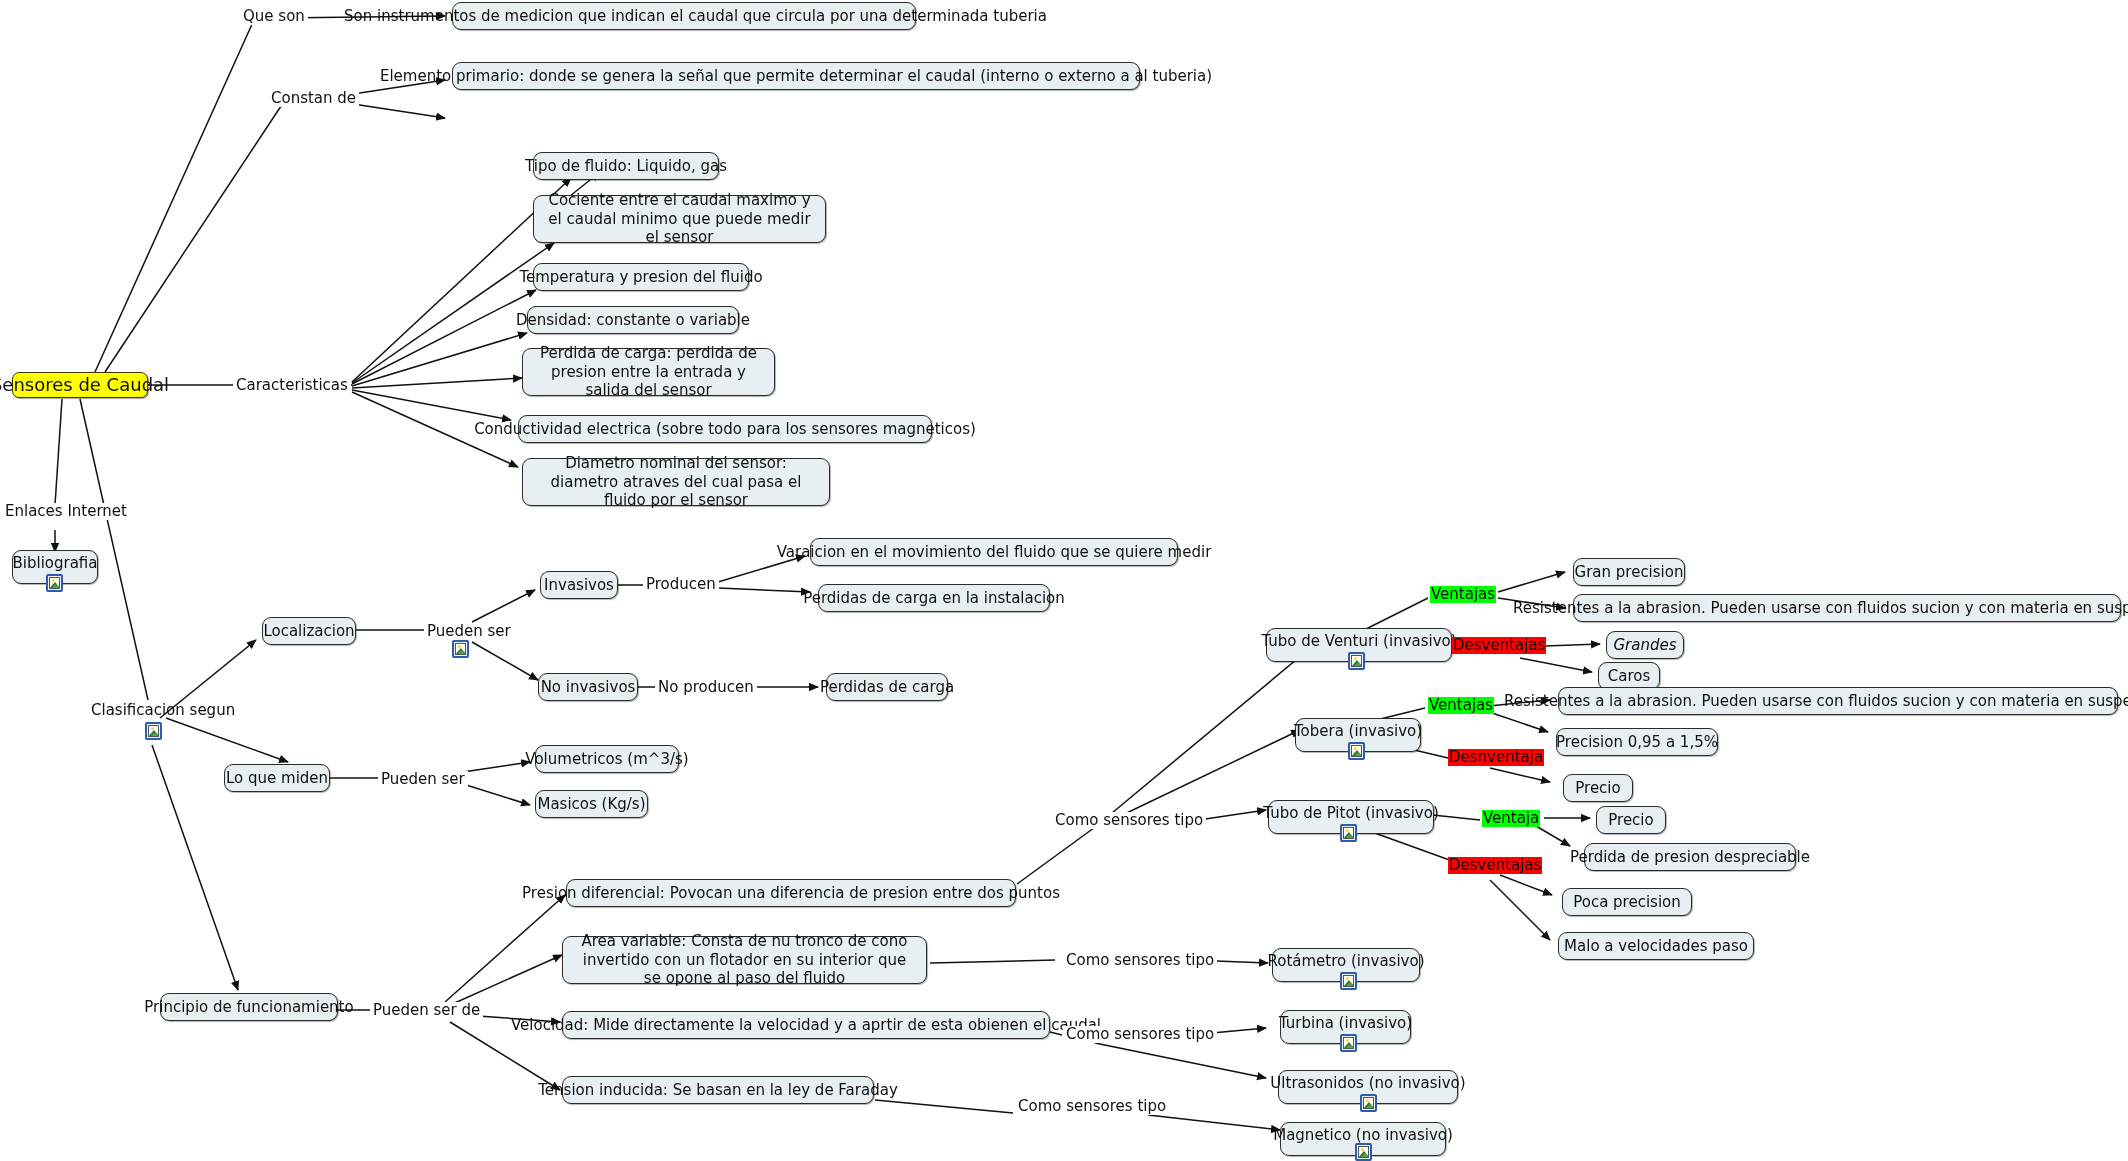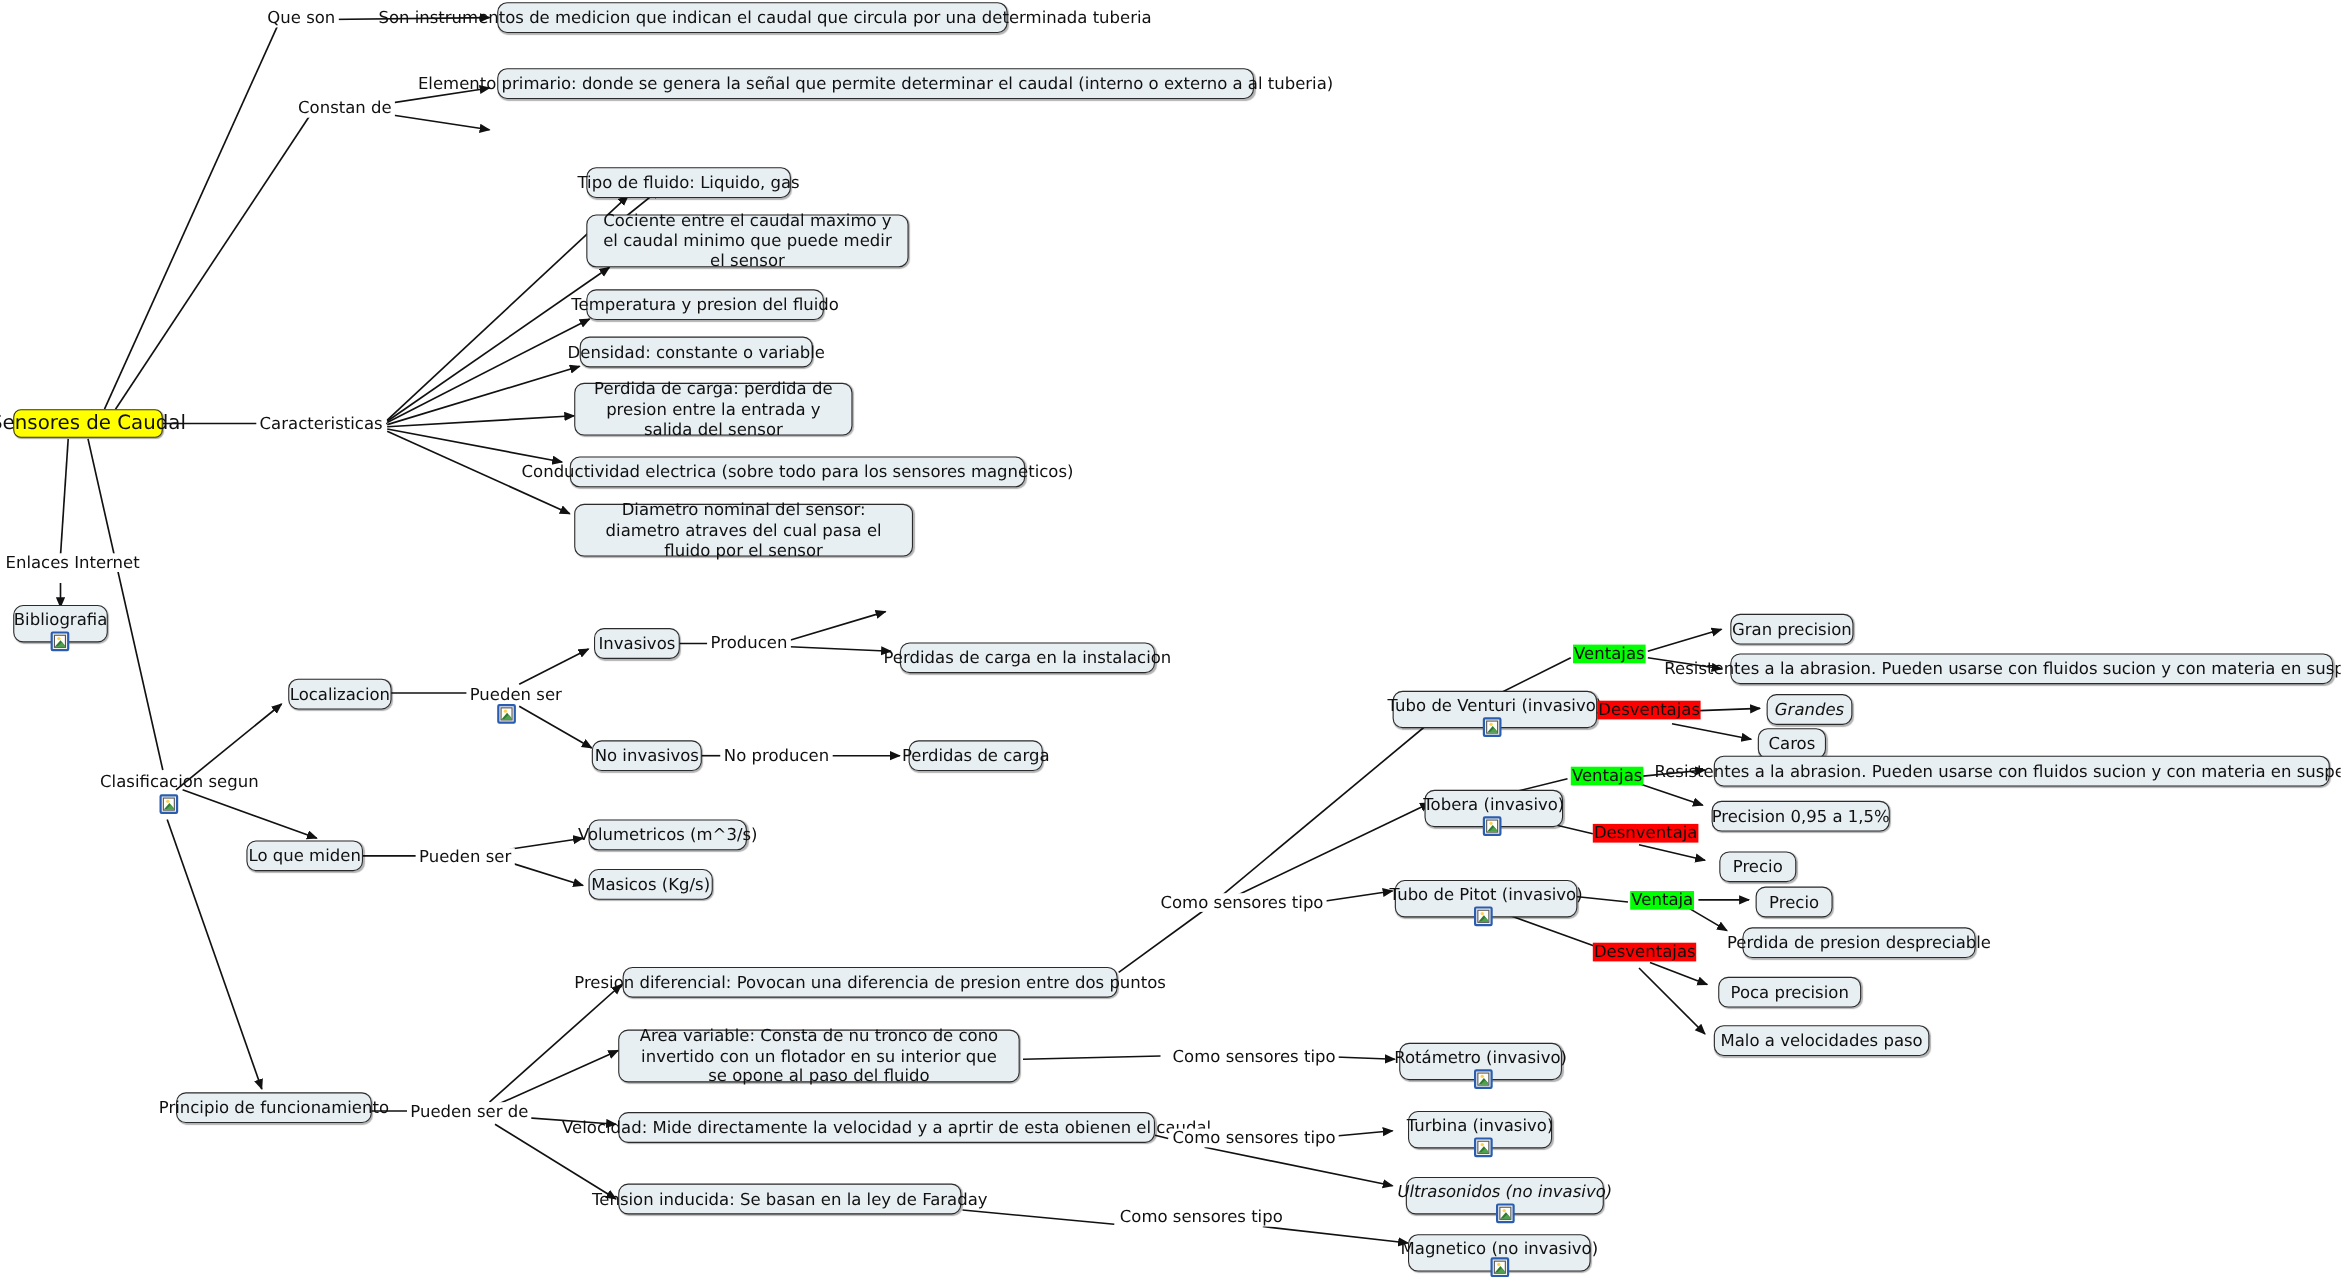--- a/index.html
+++ b/index.html
@@ -277,20 +277,23 @@
       <i class="sun"></i>
       <i class="hill"></i>
       <i class="hill2"></i>
     </span>
   </div>
 
   <div class="node" style="left:540px;top:571px;width:78px;height:28px;">
     <span>Invasivos</span>
   </div>
   <div class="elabel" style="left:643px;top:576px;">Producen</div>
+  <div class="node" style="left:810px;top:538px;width:368px;height:28px;">
+    <span>Varaicion en el movimiento del fluido que se quiere medir</span>
+  </div>
   <div class="node" style="left:818px;top:584px;width:232px;height:28px;">
     <span>Perdidas de carga en la instalacion</span>
   </div>
 
   <div class="node" style="left:538px;top:673px;width:100px;height:28px;">
     <span>No invasivos</span>
   </div>
   <div class="elabel" style="left:655px;top:679px;">No producen</div>
   <div class="node" style="left:826px;top:673px;width:122px;height:28px;">
     <span>Perdidas de carga</span>
@@ -378,21 +381,21 @@
     <span>Turbina (invasivo)</span>
   </div>
   <div class="picicon" style="left:1340px;top:1034px;">
     <span class="frame">
       <i class="sun"></i>
       <i class="hill"></i>
       <i class="hill2"></i>
     </span>
   </div>
 
-  <div class="node hasicon" style="left:1278px;top:1070px;width:180px;height:34px;font-style:italic;">
+  <div class="node hasicon" style="left:1278px;top:1070px;width:180px;height:34px;">
     <span>Ultrasonidos (no invasivo)</span>
   </div>
   <div class="picicon" style="left:1360px;top:1094px;">
     <span class="frame">
       <i class="sun"></i>
       <i class="hill"></i>
       <i class="hill2"></i>
     </span>
   </div>
 

